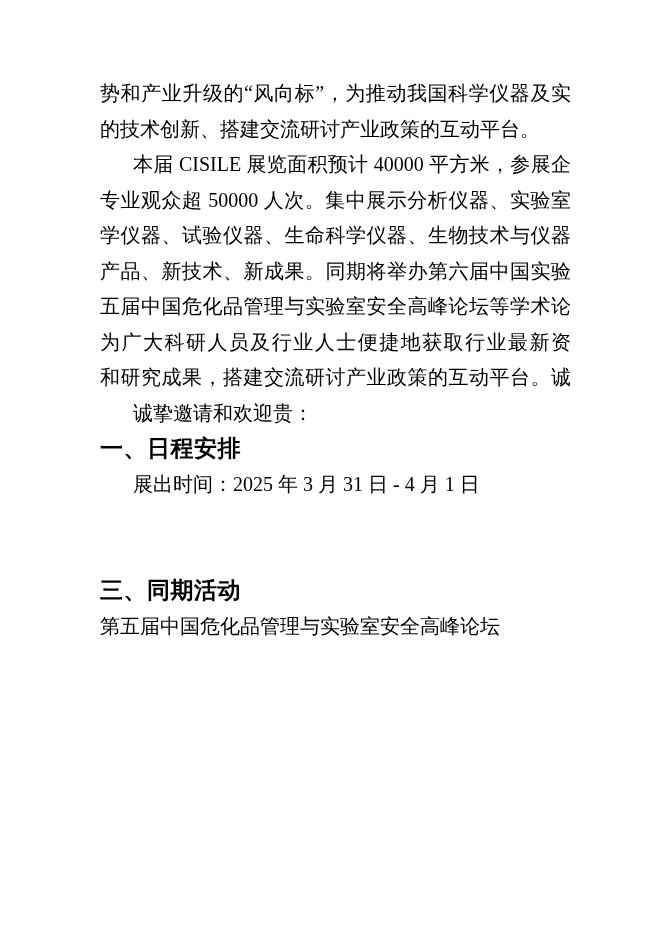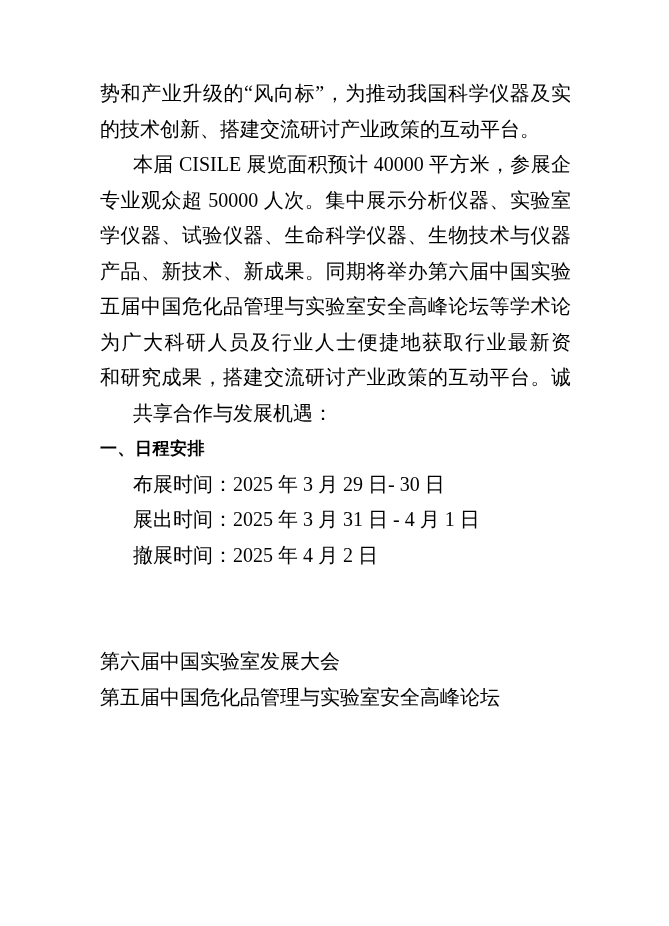--- a/index.html
+++ b/index.html
@@ -36,21 +36,21 @@
     overflow: hidden;
     text-align: justify;
     text-align-last: justify;
   }
   .indent {
     padding-left: 33px;
   }
   .heading {
     font-family: "Liberation Sans", "DejaVu Sans", sans-serif;
     font-weight: 700;
-    font-size: 17px;
+    font-size: 23px;
     letter-spacing: 0.5px;
     color: #000000;
   }
   .blank {
     height: 35.5px;
   }
 </style>
 </head>
 <body>
 
@@ -61,35 +61,33 @@
     <p class="line">的技术创新、搭建交流研讨产业政策的互动平台。</p>
 
     <p class="line fill indent">本届 CISILE 展览面积预计 40000 平方米，参展企业 1000 余家，</p>
     <p class="line fill">专业观众超 50000 人次。集中展示分析仪器、实验室仪器及装备、光</p>
     <p class="line fill">学仪器、试验仪器、生命科学仪器、生物技术与仪器等专业领域的新</p>
     <p class="line fill">产品、新技术、新成果。同期将举办第六届中国实验室发展大会、第</p>
     <p class="line fill">五届中国危化品管理与实验室安全高峰论坛等学术论坛及相关活动，</p>
     <p class="line fill">为广大科研人员及行业人士便捷地获取行业最新资讯、分享前沿技术</p>
     <p class="line fill">和研究成果，搭建交流研讨产业政策的互动平台。诚挚邀请和欢迎贵</p>
 
-    <p class="line indent">共享合作与发展机遇：</p>
+    <p class="line indent">诚挚邀请和欢迎贵：</p>
 
     <section>
       <h2 class="line heading">一、日程安排</h2>
-      <p class="line indent">布展时间：2025 年 3 月 29 日- 30 日</p>
       <p class="line indent">展出时间：2025 年 3 月 31 日 - 4 月 1 日</p>
-      <p class="line indent">撤展时间：2025 年 4 月 2 日</p>
     </section>
 
     <div class="line blank"></div>
 
     <section>
     </section>
 
     <div class="line blank"></div>
 
     <section>
-      <p class="line">第六届中国实验室发展大会</p>
+      <h2 class="line heading">三、同期活动</h2>
       <p class="line">第五届中国危化品管理与实验室安全高峰论坛</p>
     </section>
 
   </div>
 </div>
 
 </body></html>

